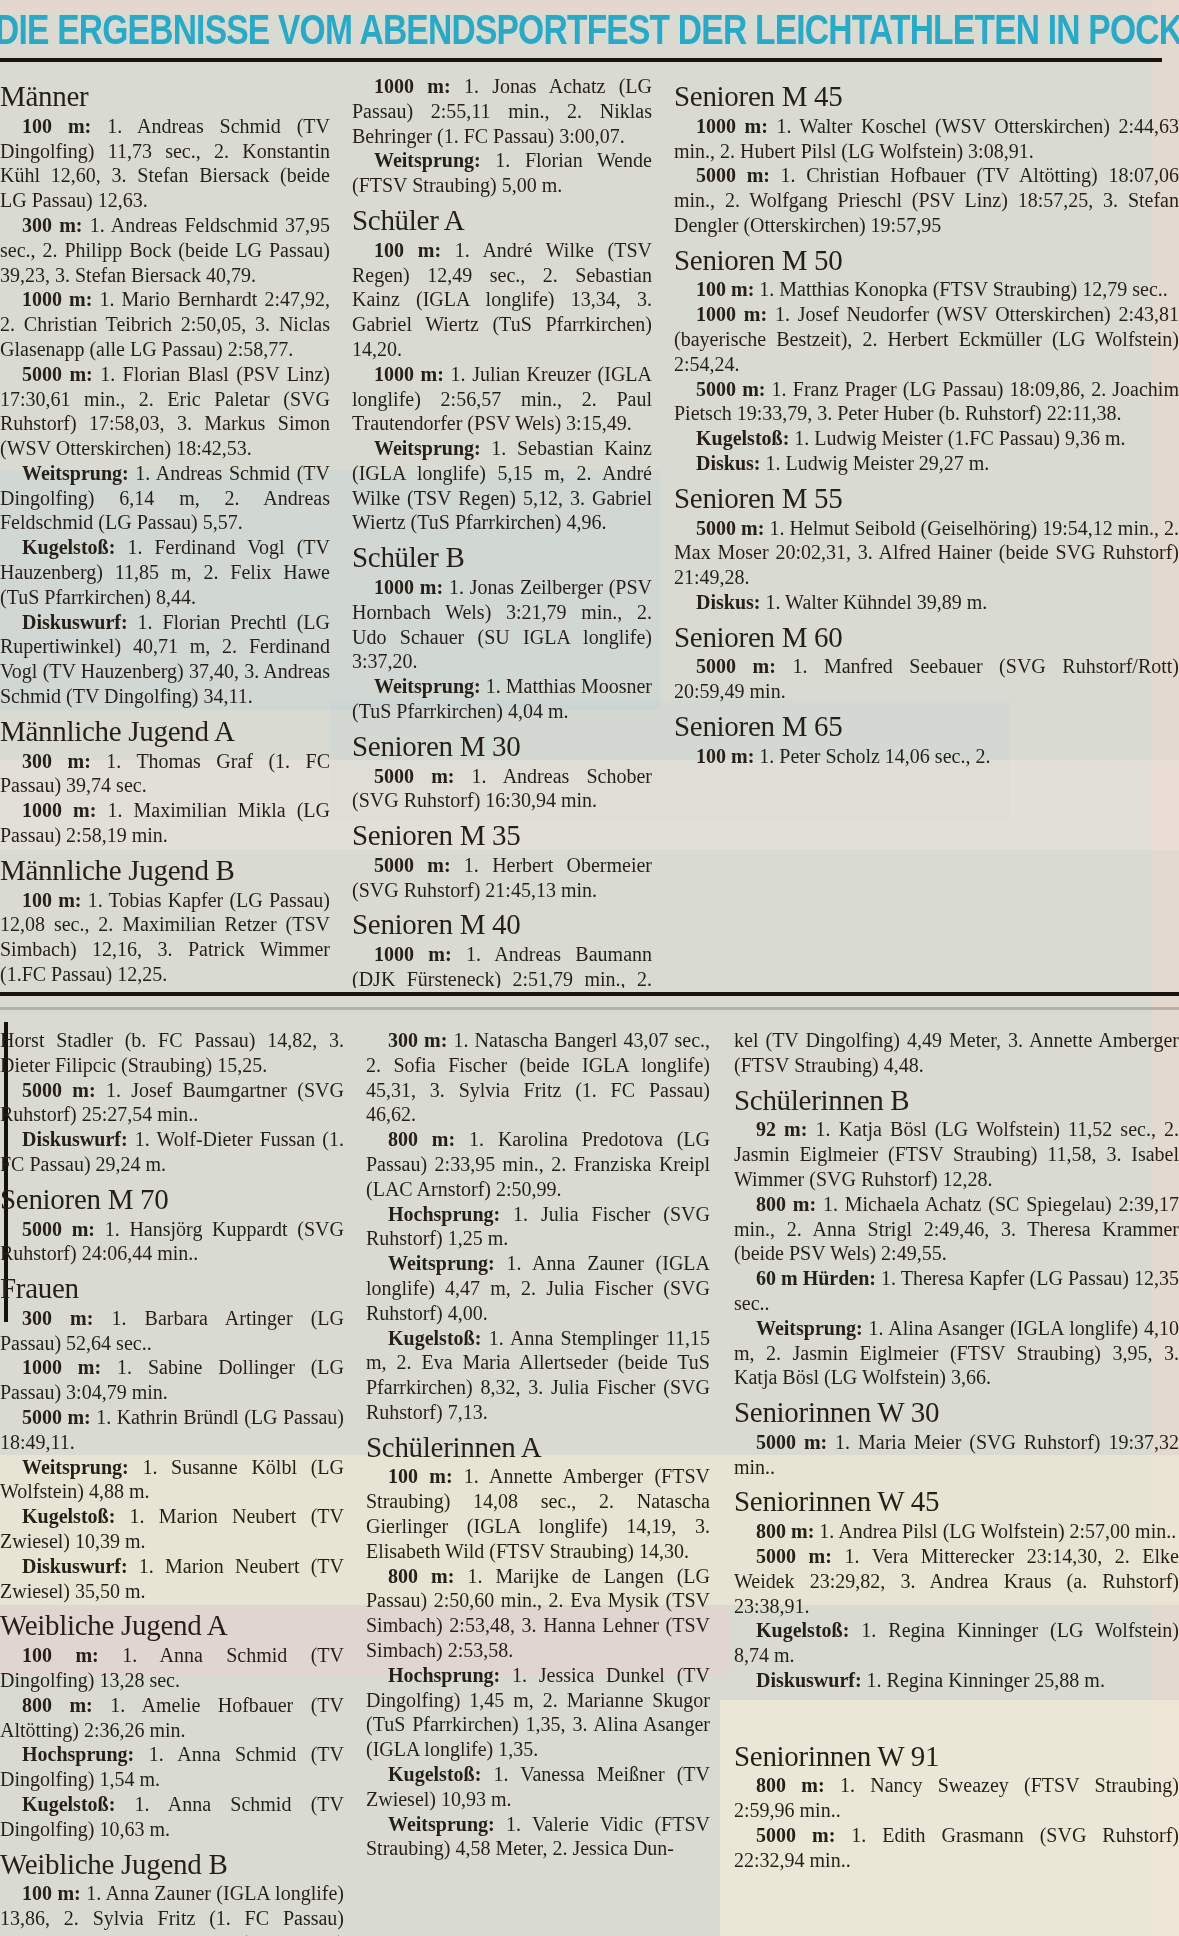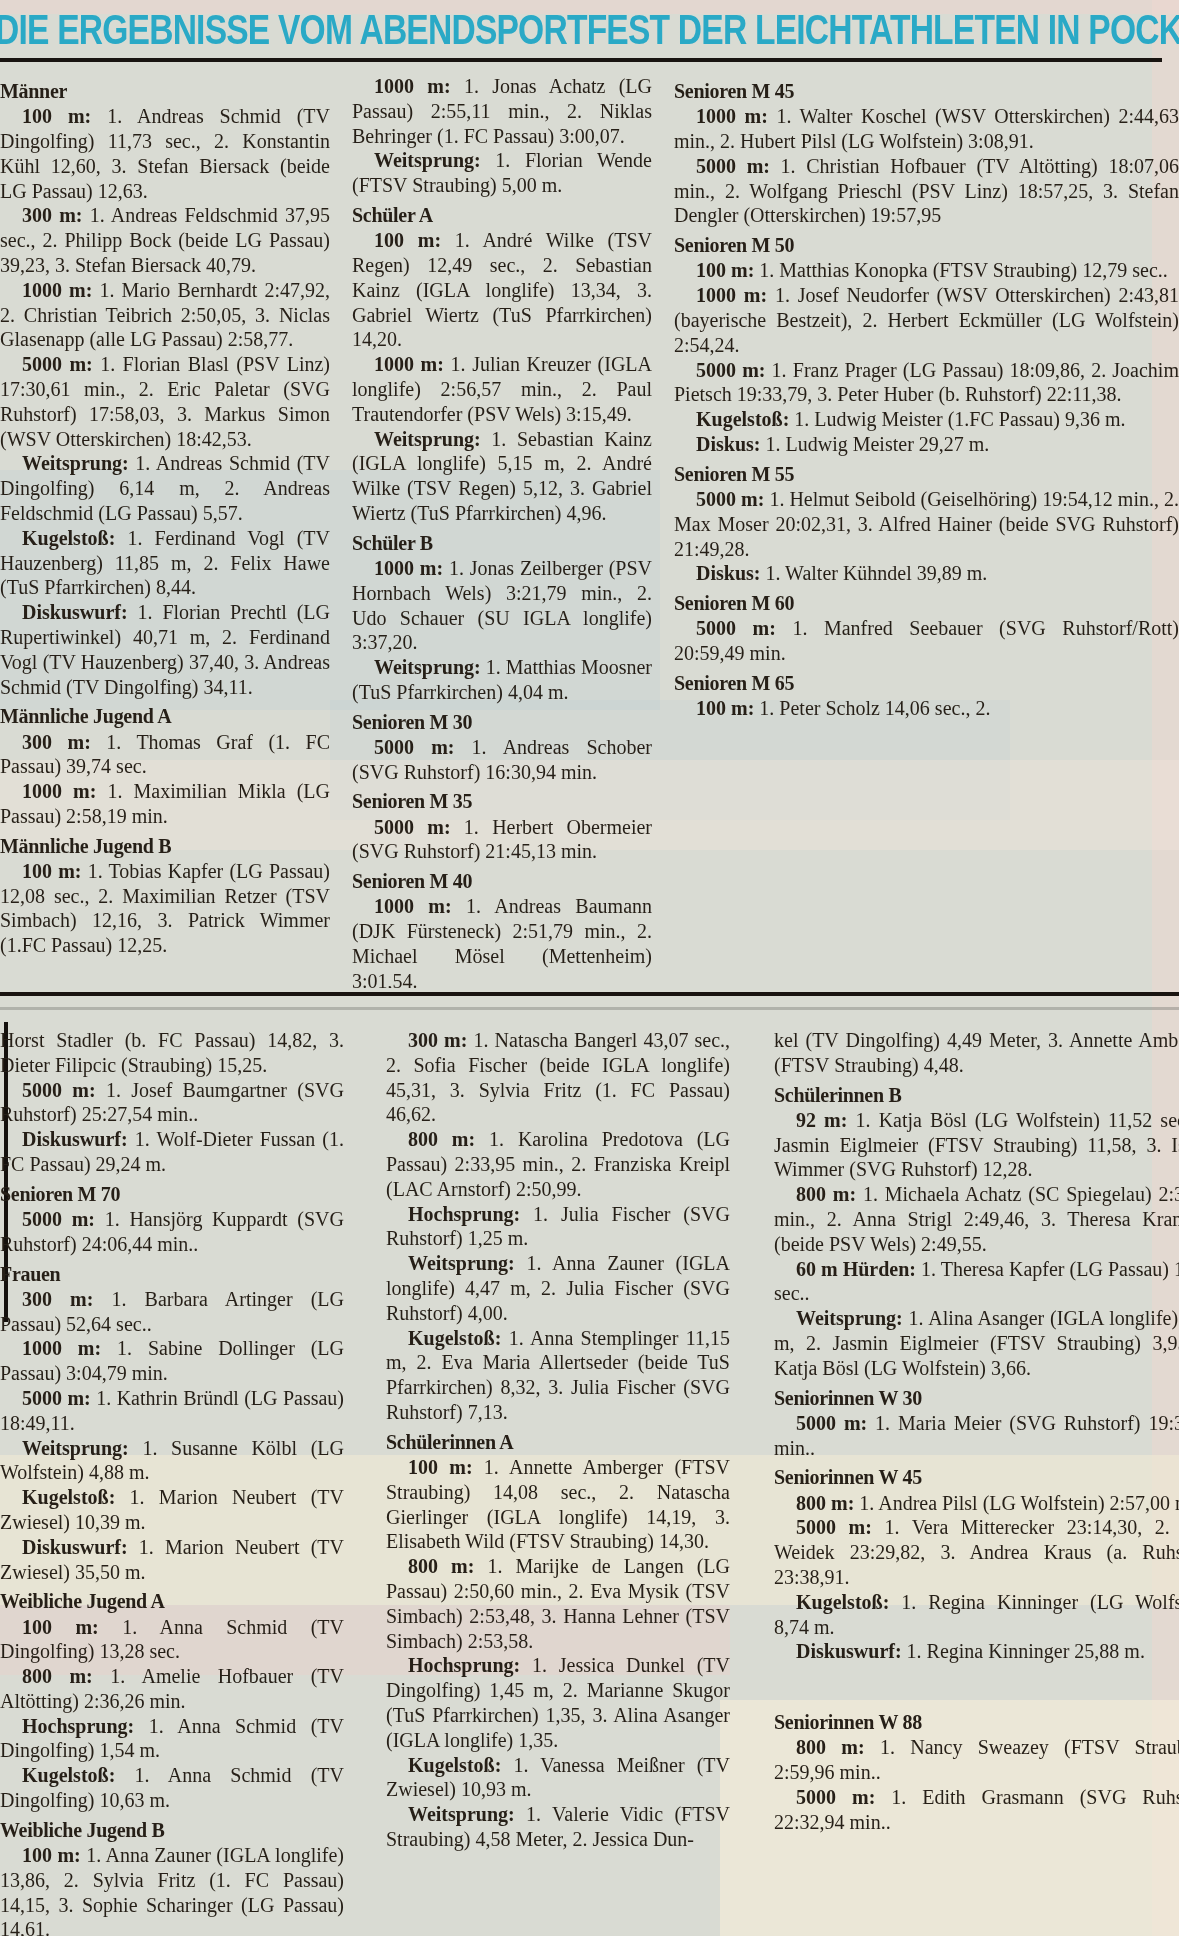--- a/index.html
+++ b/index.html
@@ -15,37 +15,37 @@
     font-family:"Liberation Sans", sans-serif;font-weight:bold;
     font-size:42px;letter-spacing:-1px;color:var(--accent,#2aa9c6);
     transform:scaleX(.80);transform-origin:left center;
   }
   .rule{position:absolute;left:0;background:#191410;}
   .rule-top{top:58px;width:1162px;height:4px;}
   .rule-mid{top:992px;width:1179px;height:4px;}
   .rule-mid-shadow{top:1007px;width:1179px;height:3px;background:rgba(110,110,104,.38);}
   .cols{position:absolute;left:0;width:1179px;display:flex;overflow:hidden;}
   .cols-top{top:66px;height:922px;}
-  .cols-bottom{top:1020px;height:916px;gap:20px;}
+  .cols-bottom{top:1020px;height:916px;}
   .col{box-sizing:border-box;flex:0 0 auto;padding-top:8px;}
   .cols-top .col1{width:338px;padding-right:8px;}
   .cols-top .col2{width:320px;padding-left:14px;padding-right:6px;}
   .cols-top .col3{width:521px;padding-left:16px;}
   .cols-bottom .col1{width:352px;padding-right:8px;}
   .cols-bottom .col2{width:366px;padding-left:14px;padding-right:8px;}
   .cols-bottom .col3{width:461px;padding-left:16px;}
   p.entry,p.cont{
     margin:0;font-size:20px;line-height:1.24;text-align:justify;
     text-indent:1.1em;
   }
   p.cont{text-indent:0;}
   .evt{font-weight:bold;}
   h2.sec-h{
-    margin:7px 0 2px;font-size:20px;line-height:1.06;
-    font-weight:bold;letter-spacing:-.3px;
+    margin:7px 0 2px;font-size:29px;line-height:1.06;
+    font-weight:normal;letter-spacing:-.3px;
   }
   h2.gap{margin-top:48px;}
   .edge-line{position:absolute;background:#15110d;}
 </style>
 </head>
 <body>
 
 <div class="page">
 
   <div class="tint" style="top:0;left:0;width:1179px;height:14px;background:rgba(240,210,204,.45);"></div>
@@ -159,19 +159,19 @@
         <p class="entry"><span class="evt">800 m:</span> 1. Michaela Achatz (SC Spiegelau) 2:39,17 min., 2. Anna Strigl 2:49,46, 3. Theresa Krammer (beide PSV Wels) 2:49,55.</p>
         <p class="entry"><span class="evt">60 m Hürden:</span> 1. Theresa Kapfer (LG Passau) 12,35 sec..</p>
         <p class="entry"><span class="evt">Weitsprung:</span> 1. Alina Asanger (IGLA longlife) 4,10 m, 2. Jasmin Eiglmeier (FTSV Straubing) 3,95, 3. Katja Bösl (LG Wolfstein) 3,66.</p>
         <h2 class="sec-h">Seniorinnen W 30</h2>
         <p class="entry"><span class="evt">5000 m:</span> 1. Maria Meier (SVG Ruhstorf) 19:37,32 min..</p>
         <h2 class="sec-h">Seniorinnen W 45</h2>
         <p class="entry"><span class="evt">800 m:</span> 1. Andrea Pilsl (LG Wolfstein) 2:57,00 min..</p>
         <p class="entry"><span class="evt">5000 m:</span> 1. Vera Mitterecker 23:14,30, 2. Elke Weidek 23:29,82, 3. Andrea Kraus (a. Ruhstorf) 23:38,91.</p>
         <p class="entry"><span class="evt">Kugelstoß:</span> 1. Regina Kinninger (LG Wolfstein) 8,74 m.</p>
         <p class="entry"><span class="evt">Diskuswurf:</span> 1. Regina Kinninger 25,88 m.</p>
-        <h2 class="sec-h gap">Seniorinnen W 88</h2>
+        <h2 class="sec-h gap">Seniorinnen W 91</h2>
         <p class="entry"><span class="evt">800 m:</span> 1. Nancy Sweazey (FTSV Straubing) 2:59,96 min..</p>
         <p class="entry"><span class="evt">5000 m:</span> 1. Edith Grasmann (SVG Ruhstorf) 22:32,94 min..</p>
       </div>
   </section>
 
 </div>
 
 </body></html>

